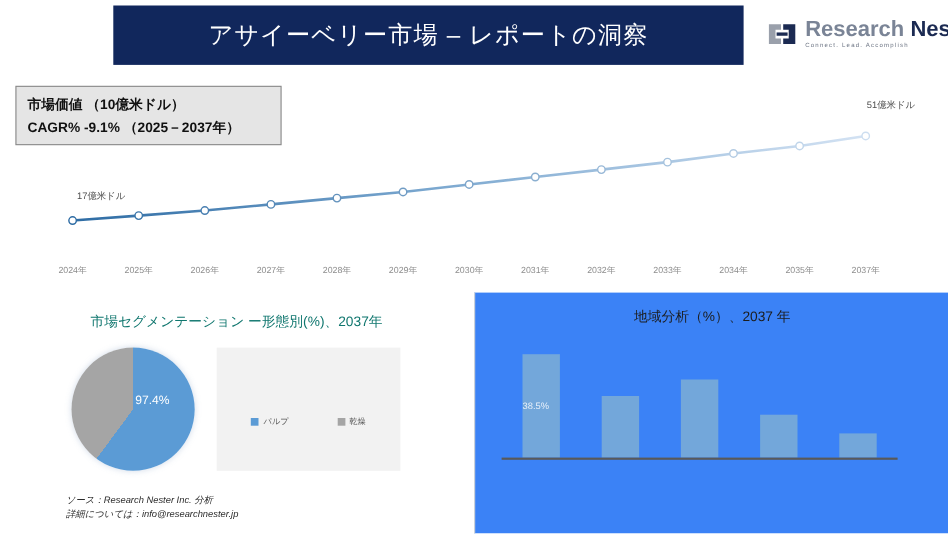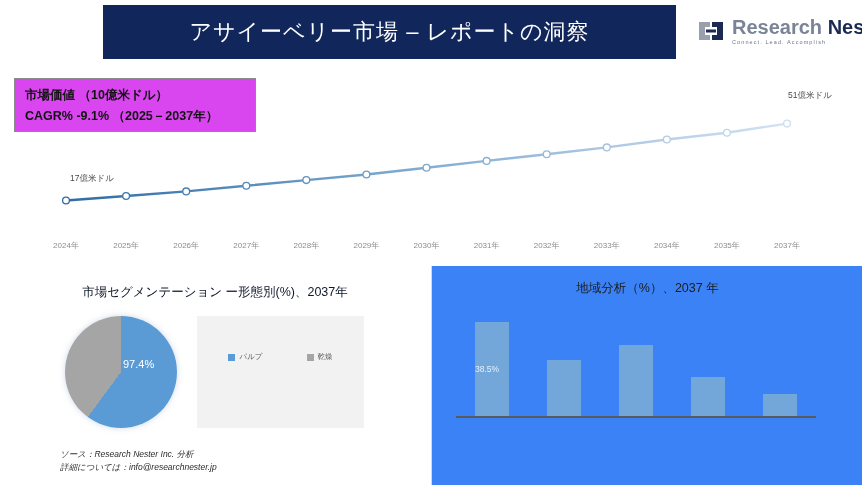--- a/index.html
+++ b/index.html
@@ -51,21 +51,21 @@
     font-size: 5.5px; color: #6d7584;
     letter-spacing: 1.1px; margin-top: 3px; white-space: nowrap;
   }
 
   
   .info-box {
     position: absolute;
     left: 14px; top: 78px;
     width: 242px; height: 54px;
     border: 1px solid #8a8a8a;
-    background: #d946ef;
+    background: #e5e5e5;
     padding: 6px 10px 0 10px;
   }
   .info-line {
     font-size: 12.5px; font-weight: bold; color: #111111;
     line-height: 21px; white-space: nowrap;
   }
 
   
   .line-chart {
     position: absolute;
@@ -92,21 +92,21 @@
   .pie-panel {
     position: absolute;
     left: 0px; top: 266px;
     width: 430px; height: 219px;
     background: #ffffff;
   }
   .pie-title {
     position: absolute;
     left: 0; top: 18px; width: 430px;
     text-align: center;
-    font-size: 12.5px; color: #0f172a;
+    font-size: 12.5px; color: #0f766e;
     white-space: nowrap;
   }
   .pie-wrap {
     position: absolute;
     left: 65px; top: 50px;
     width: 112px; height: 112px;
   }
   .pie {
     width: 112px; height: 112px; border-radius: 50%;
     background: conic-gradient(#5b9bd5 0deg 216.4deg, #a5a5a5 216.4deg 360deg);
@@ -118,21 +118,21 @@
     font-size: 11px; color: #ffffff;
   }
   .legend-box {
     position: absolute;
     left: 197px; top: 50px;
     width: 167px; height: 112px;
     background: #f2f2f2;
   }
   .legend-row {
     position: absolute;
-    left: 0; top: 36px; width: 167px;
+    left: 0; top: 62px; width: 167px;
     display: flex; justify-content: center; gap: 44px; align-items: flex-end;
   }
   .legend-item { display: flex; align-items: center; gap: 4px; }
   .legend-swatch { width: 7px; height: 7px; display: inline-block; }
   .legend-label { font-size: 7.5px; color: #595959; white-space: nowrap; }
   .source {
     position: absolute;
     left: 16px; top: 448px; margin-left: 44px;
   }
   .source-line {

